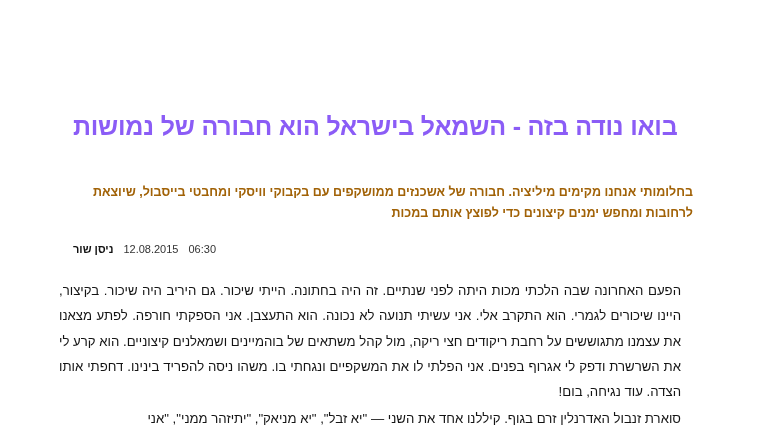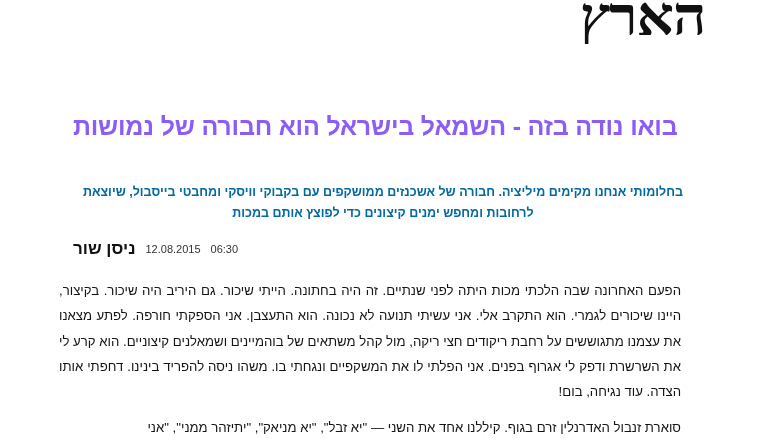--- a/index.html
+++ b/index.html
@@ -60,47 +60,46 @@
     color: #8b5cf6;
     letter-spacing: -0.2px;
   }
 
   
   .subhead {
     position: absolute;
     top: 182px;
     right: 88px;
     width: 620px;
-    text-align: center;
     font-family: "Liberation Sans", sans-serif;
     font-weight: bold;
     font-size: 12.5px;
     line-height: 1.65;
-    color: #0369a1;
+    color: #a16207;
   }
 
   
   .byline-row {
     position: absolute;
     top: 240px;
     right: 88px;
     width: 620px;
     height: 18px;
     display: flex;
     flex-direction: row;
     justify-content: flex-end;
     align-items: center;
     gap: 10px;
     font-size: 11.5px;
     color: #222222;
   }
   .byline-author {
     font-weight: bold;
     color: #111111;
-    font-size: 17px;
+    font-size: 11px;
   }
   .byline-date,
   .byline-time {
     color: #333333;
     font-size: 11px;
     font-family: "Liberation Sans", sans-serif;
   }
 
   
   .article-body {
@@ -112,31 +111,28 @@
     text-align-last: right;
     font-family: "Liberation Sans", sans-serif;
     font-size: 13.2px;
     line-height: 1.92;
     color: #141414;
   }
   .article-body p {
     margin: 0 0 0 0;
   }
   .article-body p + p {
-    margin-top: 10px;
+    margin-top: 1px;
   }
 </style>
 </head>
 <body>
 
 <div class="page">
 
-  <div class="masthead">
-    <div class="masthead-logo">הארץ</div>
-  </div>
 
   <h1 class="headline">בואו נודה בזה - השמאל בישראל הוא חבורה של נמושות</h1>
 
   <div class="subhead">בחלומותי אנחנו מקימים מיליציה. חבורה של אשכנזים ממושקפים עם בקבוקי וויסקי ומחבטי בייסבול, שיוצאת לרחובות ומחפש ימנים קיצונים כדי לפוצץ אותם במכות</div>
 
   <div class="byline-row">
     <span class="byline-time">06:30</span>
     <span class="byline-date">12.08.2015</span>
     <span class="byline-author">ניסן שור</span>
   </div>

